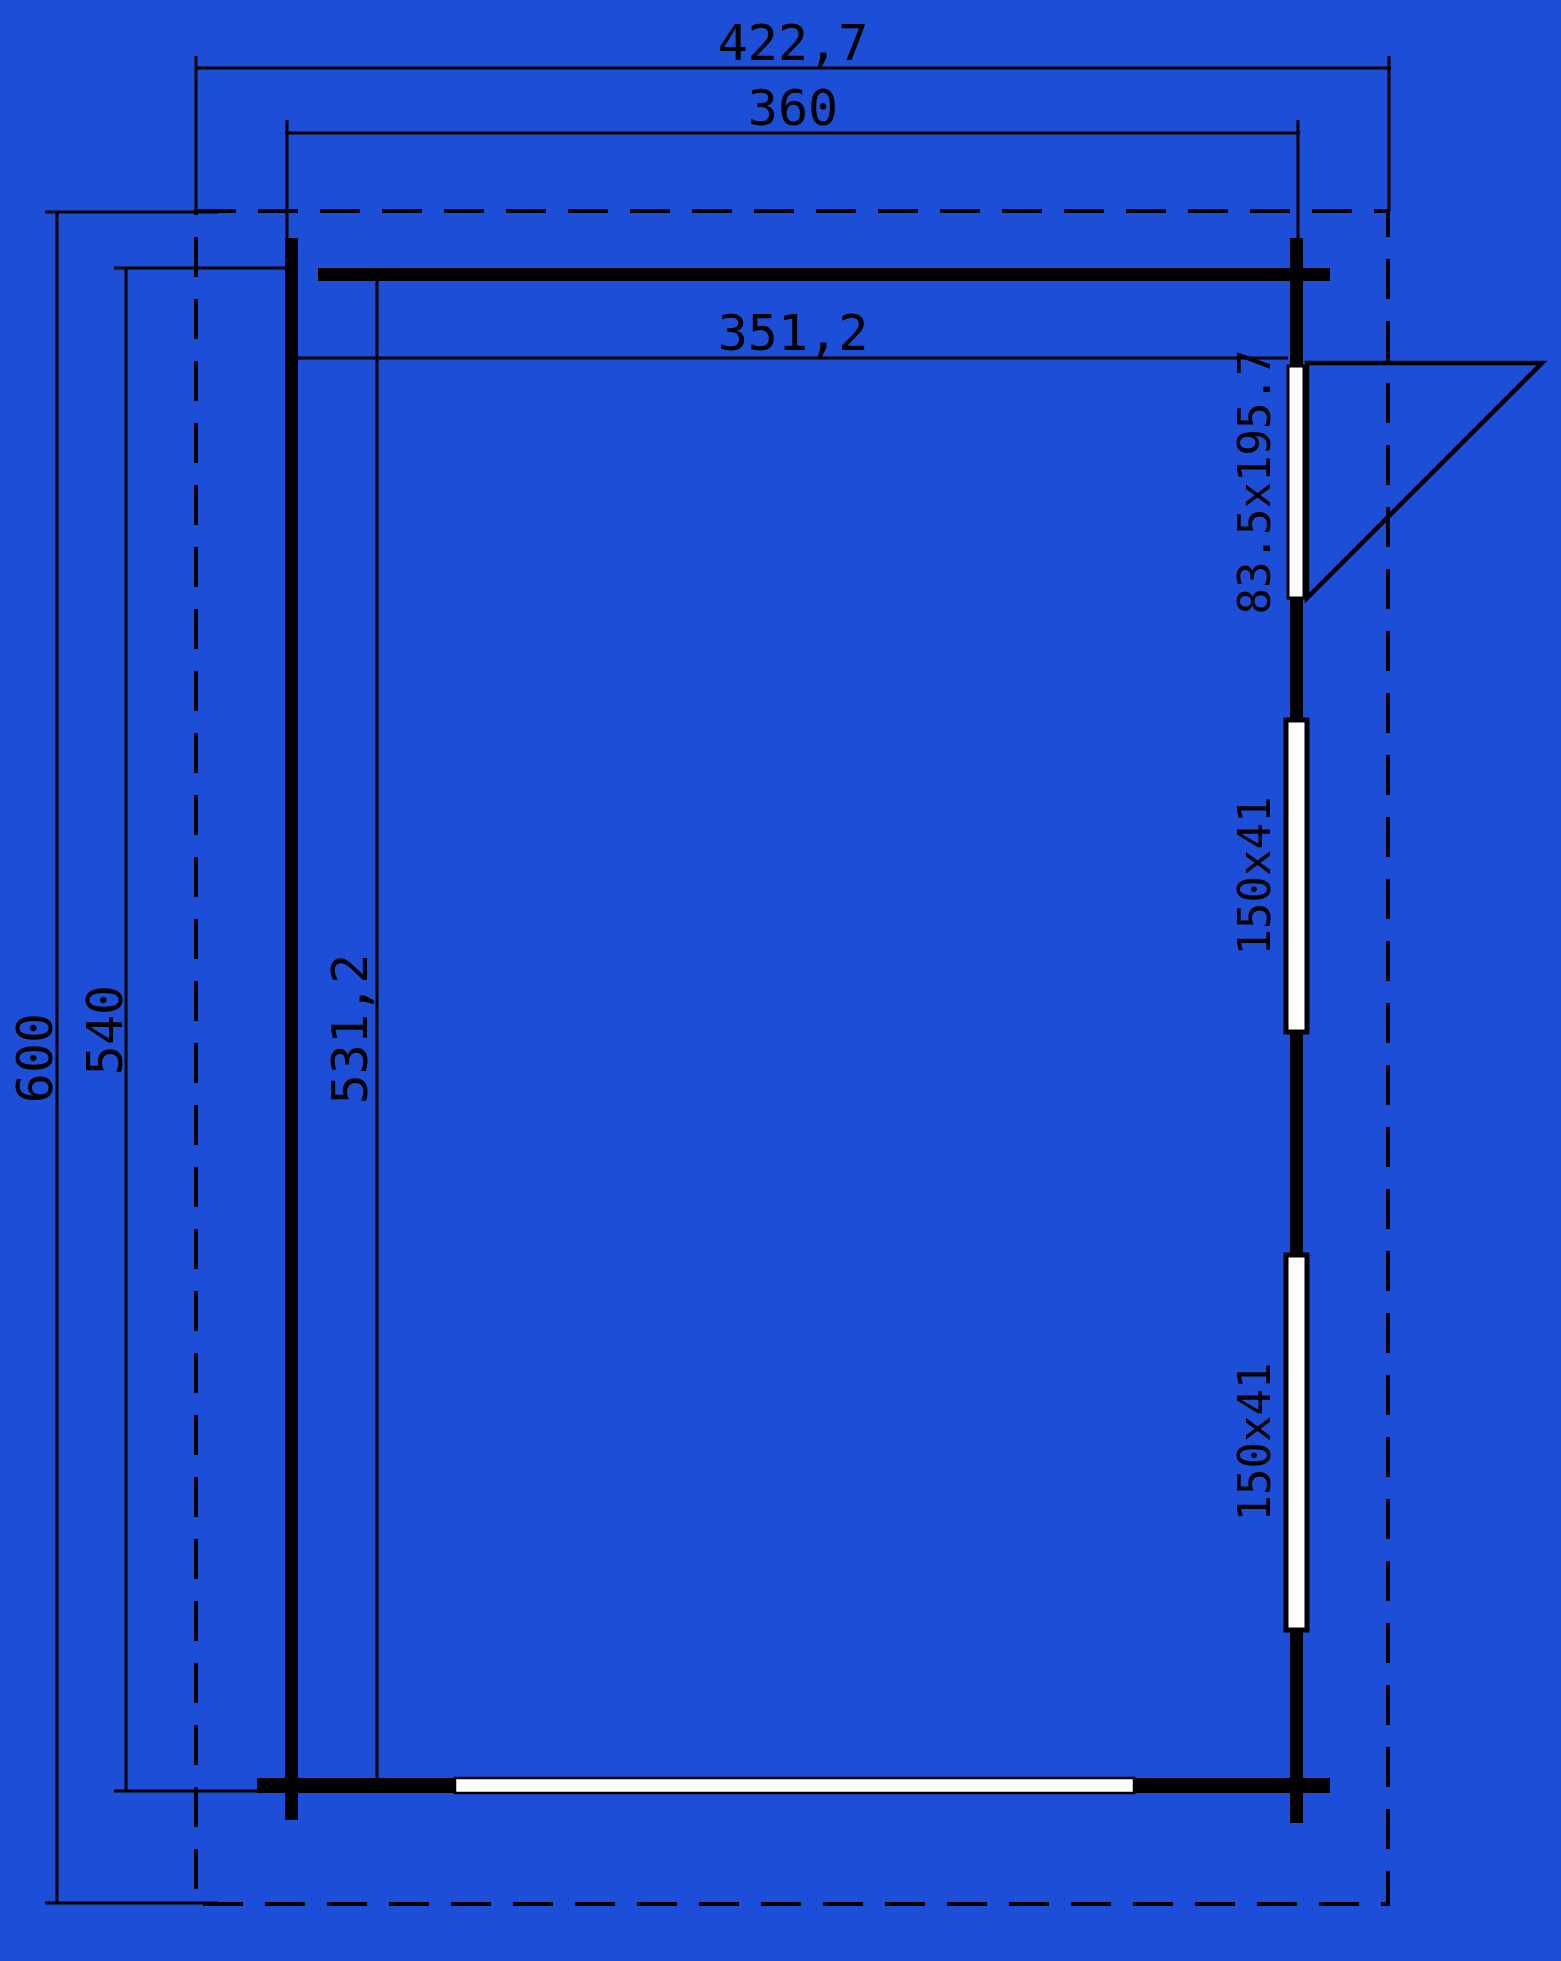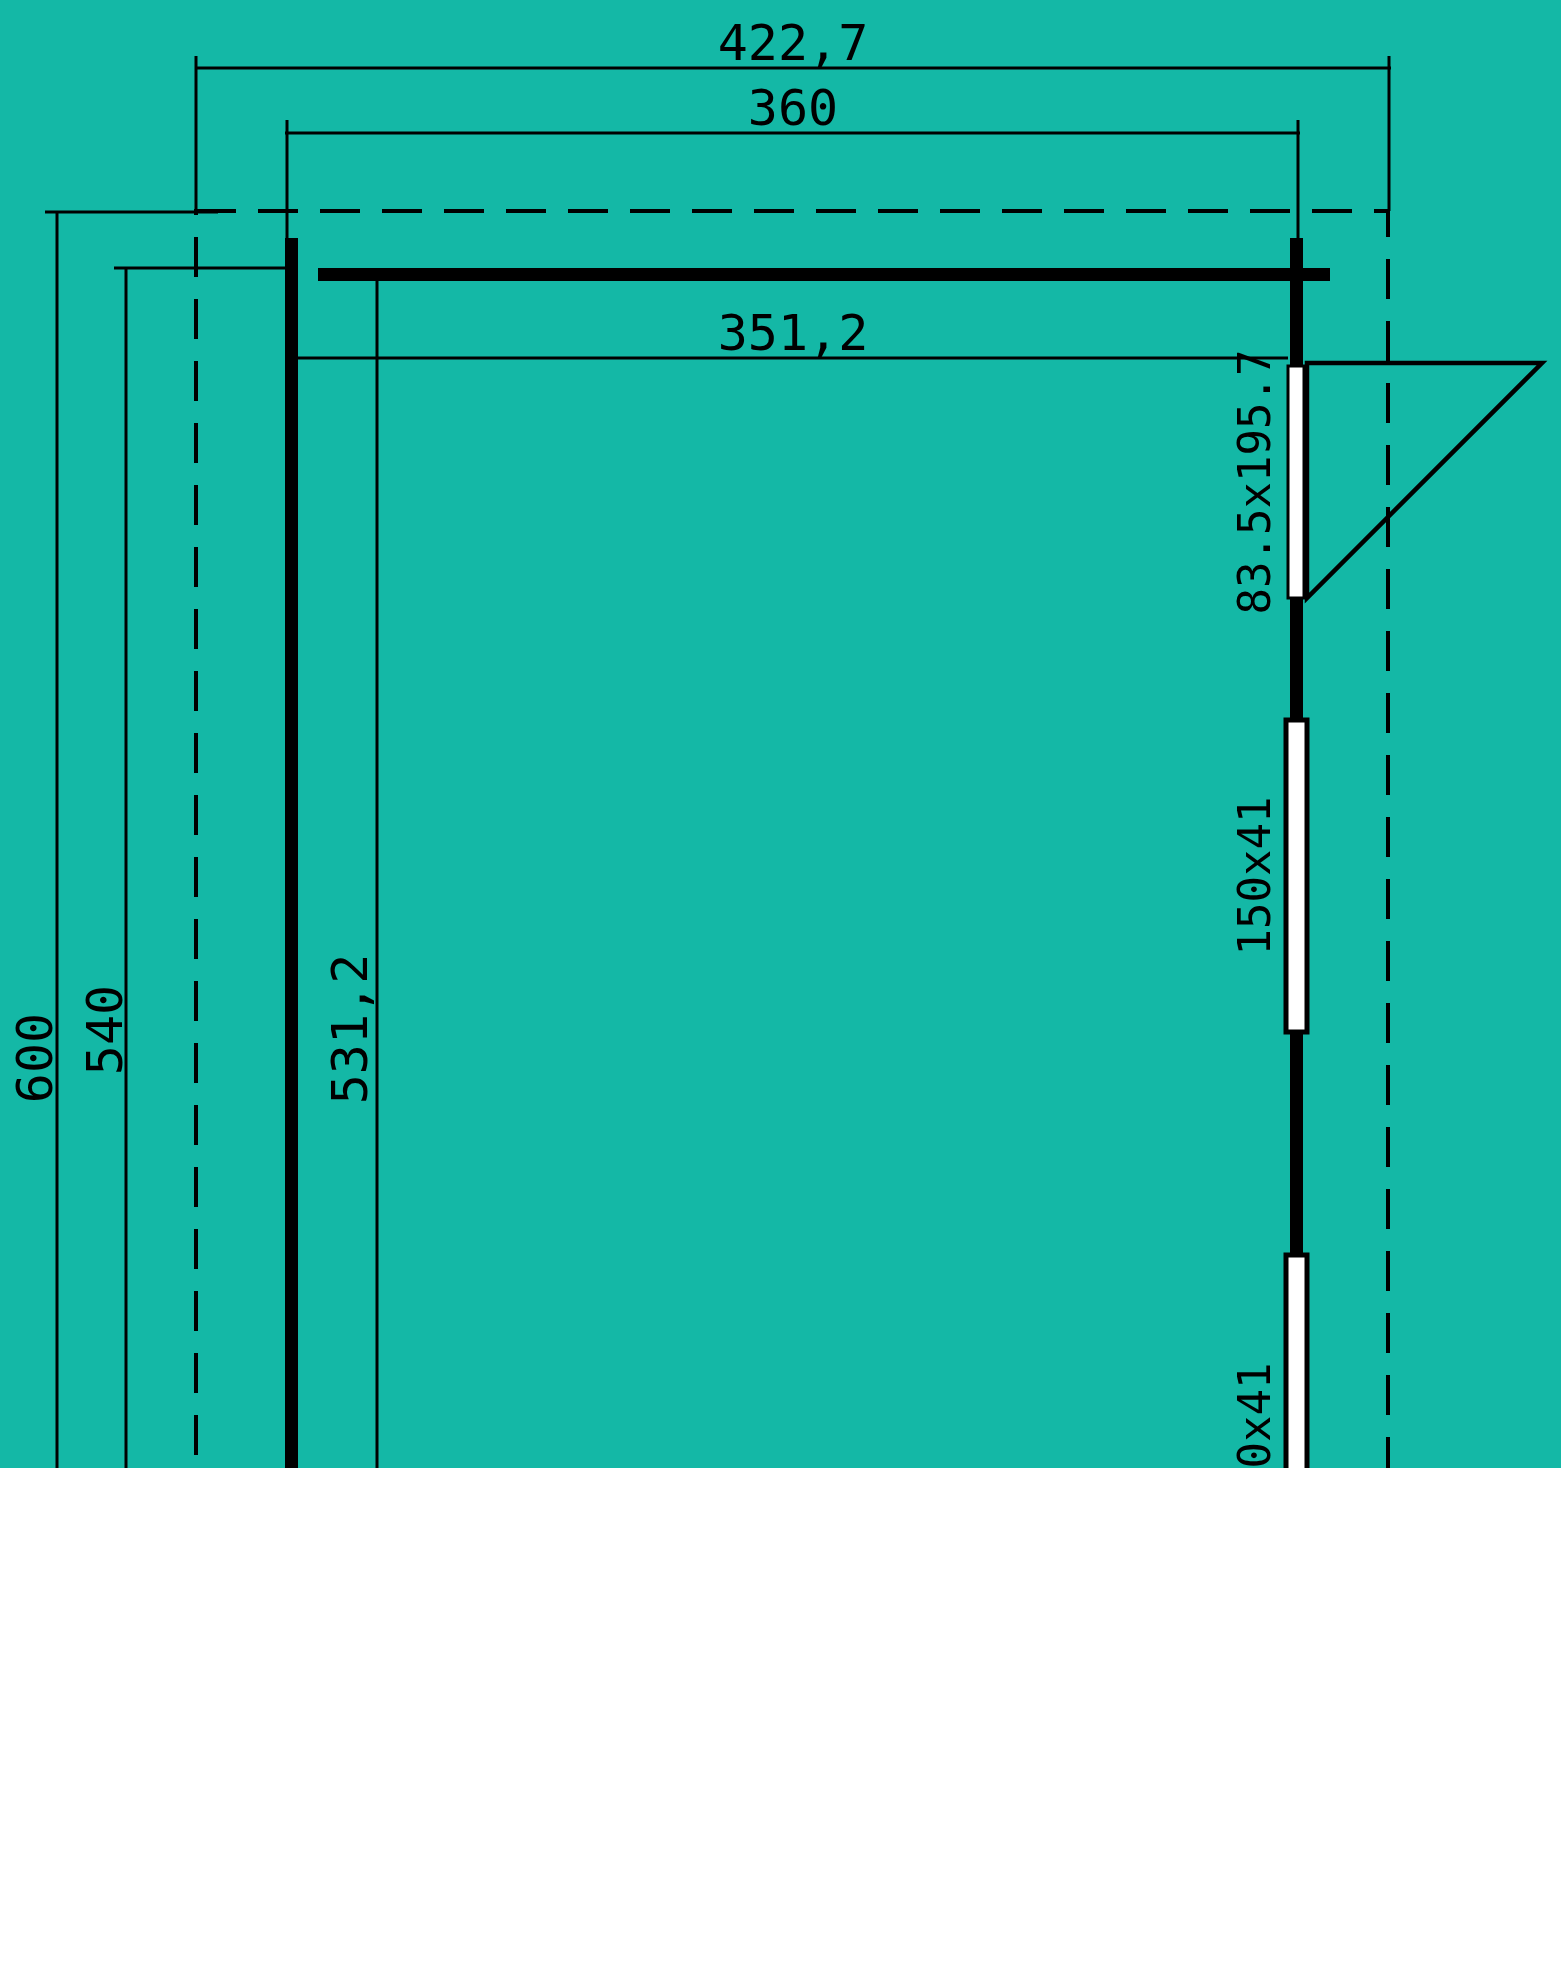--- a/index.html
+++ b/index.html
@@ -3,22 +3,22 @@
 <meta charset="utf-8">
 <style>
   html, body {
     margin: 0;
     padding: 0;
     background: #ffffff;
   }
   .sheet {
     position: relative;
     width: 1561px;
-    height: 1468px;
-    background: #14b8a6;
+    height: 1961px;
+    background: #1d4ed8;
     overflow: hidden;
   }
   svg.plan {
     display: block;
     width: 1561px;
     height: 1961px;
   }
   .dim-text {
     font-family: "DejaVu Sans Mono", "Liberation Mono", monospace;
     font-size: 50px;

